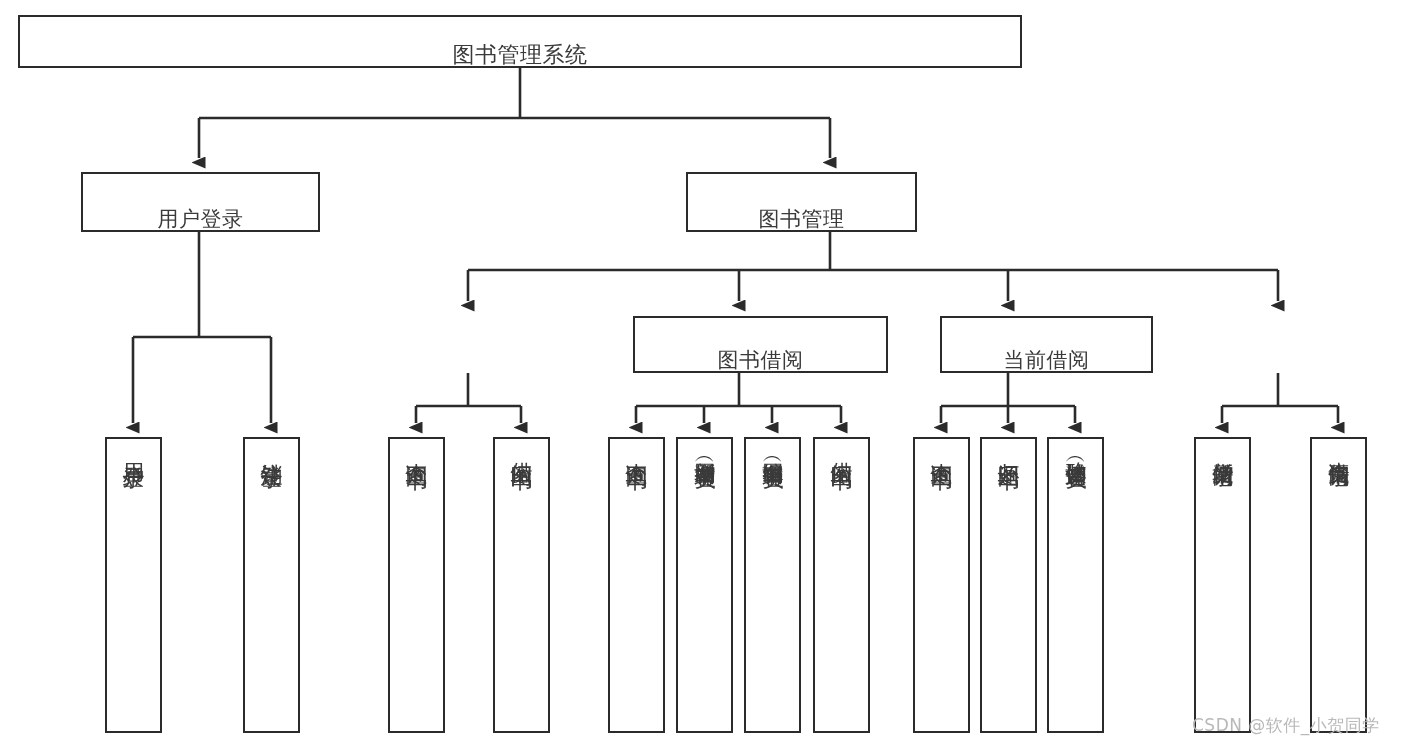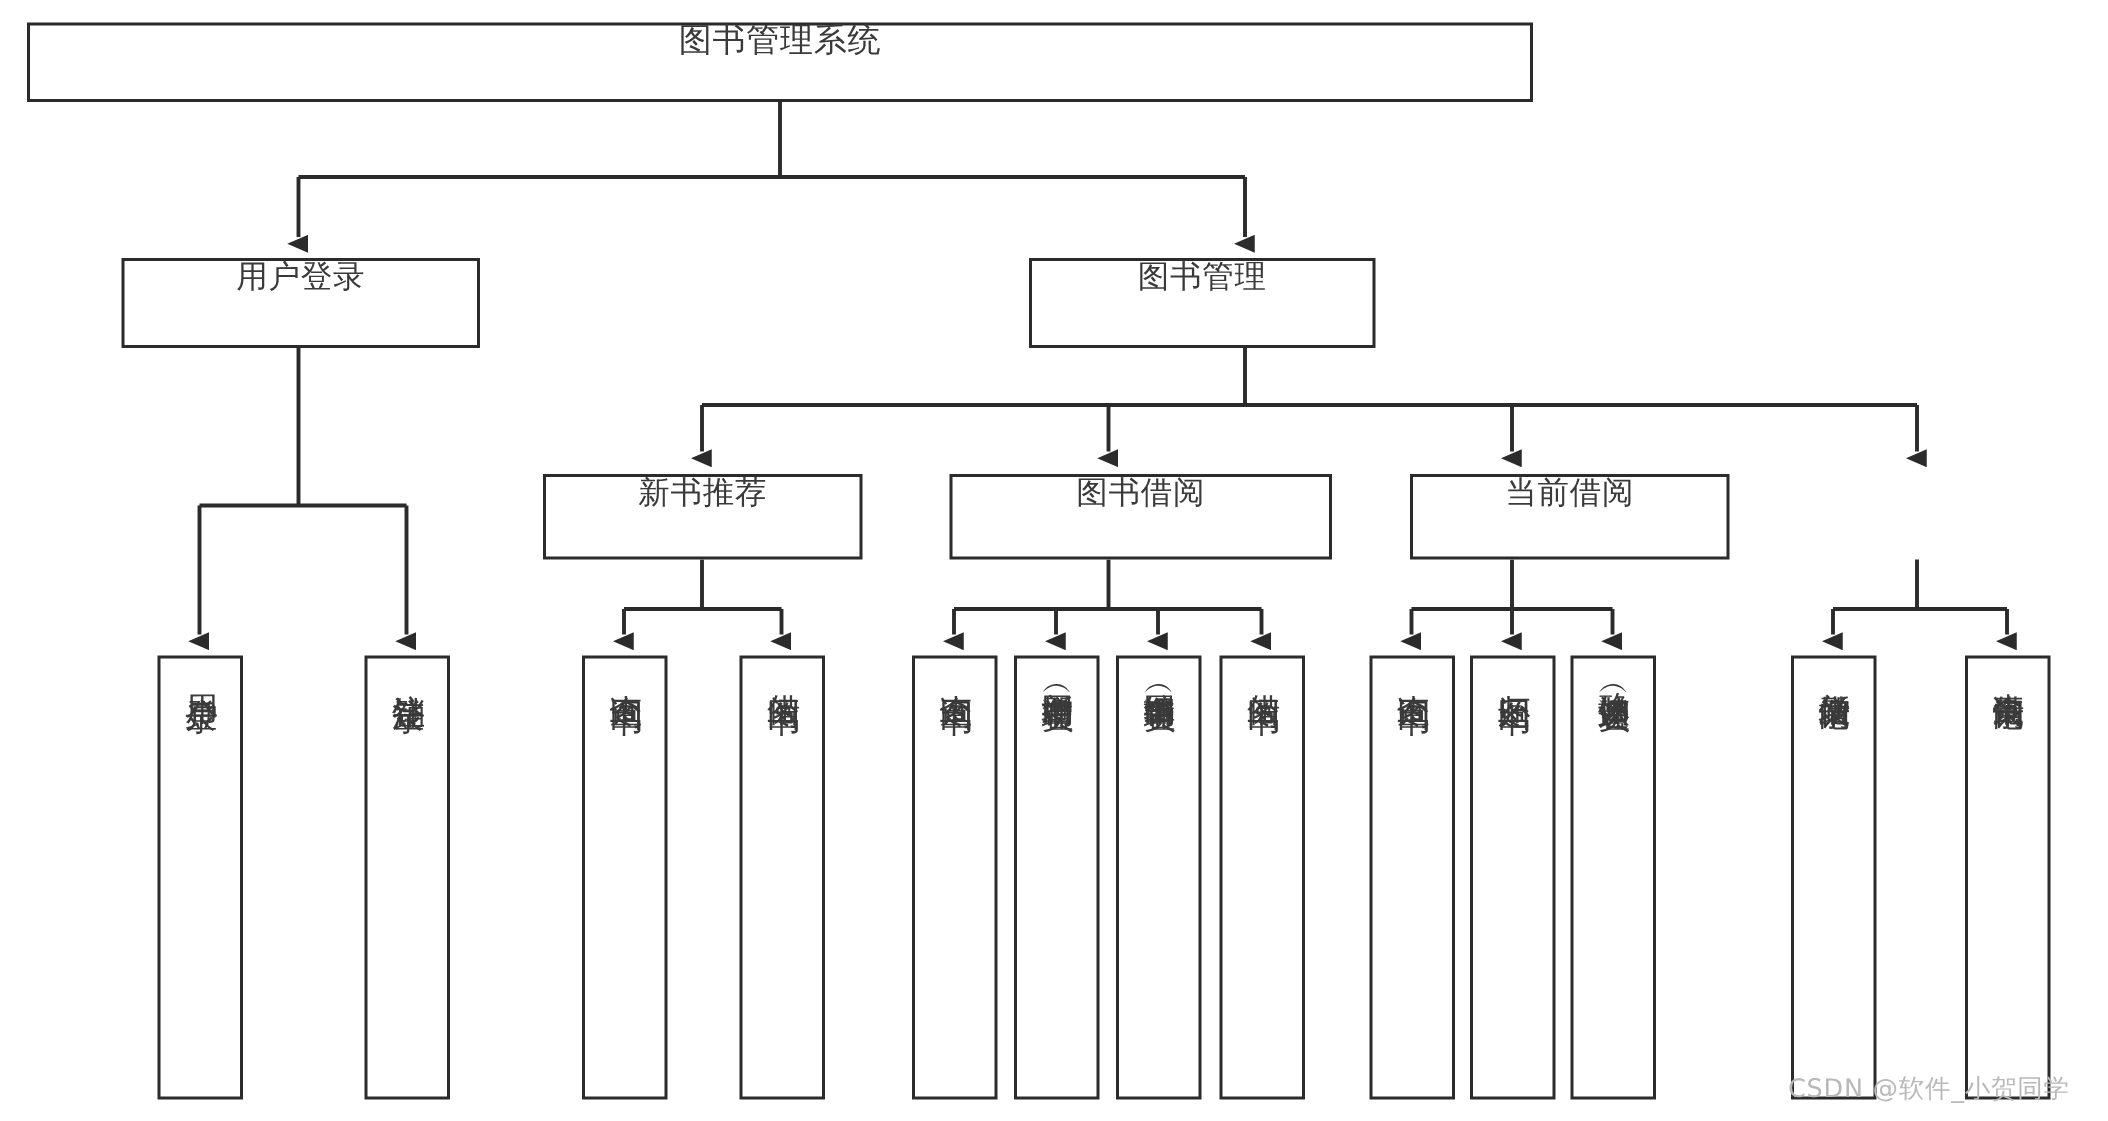--- a/index.html
+++ b/index.html
@@ -25,21 +25,21 @@
     width: 1405px;
     height: 747px;
     pointer-events: none;
   }
   .node {
     position: absolute;
     box-sizing: border-box;
     background: #ffffff;
     border: 2px solid #2b2b2b;
     display: flex;
-    align-items: flex-start;
+    align-items: flex-end;
     justify-content: center;
   }
   .node .label {
     color: #3a3a3a;
     font-family: "DejaVu Sans", "Liberation Sans", sans-serif;
     line-height: 1.02;
     text-align: center;
     white-space: nowrap;
   }
   .node.horiz .label {
@@ -138,23 +138,20 @@
     <span class="label">图书管理系统</span>
   </div>
 
   <div class="node horiz" style="left:81px; top:172px; width:239px; height:60px;">
     <span class="label">用户登录</span>
   </div>
   <div class="node horiz" style="left:686px; top:172px; width:231px; height:60px;">
     <span class="label">图书管理</span>
   </div>
 
-  <div class="node horiz" style="left:362px; top:316px; width:213px; height:57px;">
-    <span class="label">新书推荐</span>
-  </div>
   <div class="node horiz" style="left:633px; top:316px; width:255px; height:57px;">
     <span class="label">图书借阅</span>
   </div>
   <div class="node horiz" style="left:902px; top:316px; width:213px; height:57px;margin-left:38px;">
     <span class="label">当前借阅</span>
   </div>
 
   <div class="node vert" style="left:105px; top:437px; width:57px; height:296px;">
     <span class="label">用户登录</span>
   </div>

